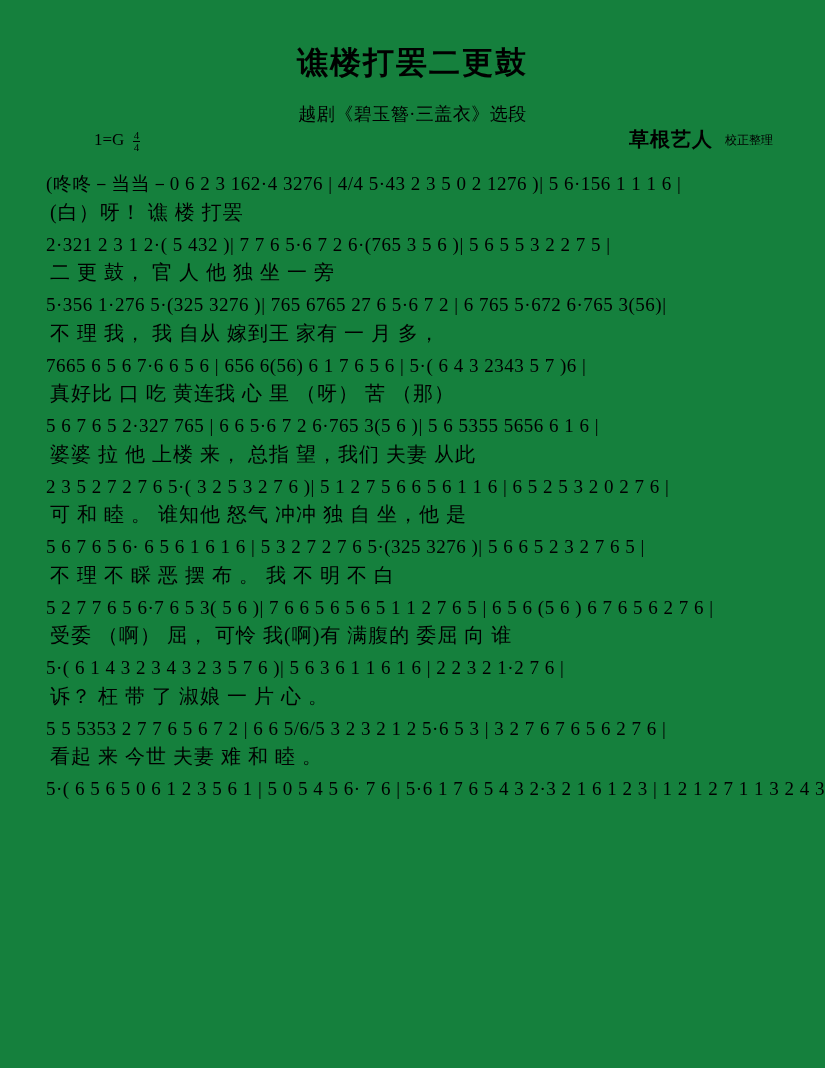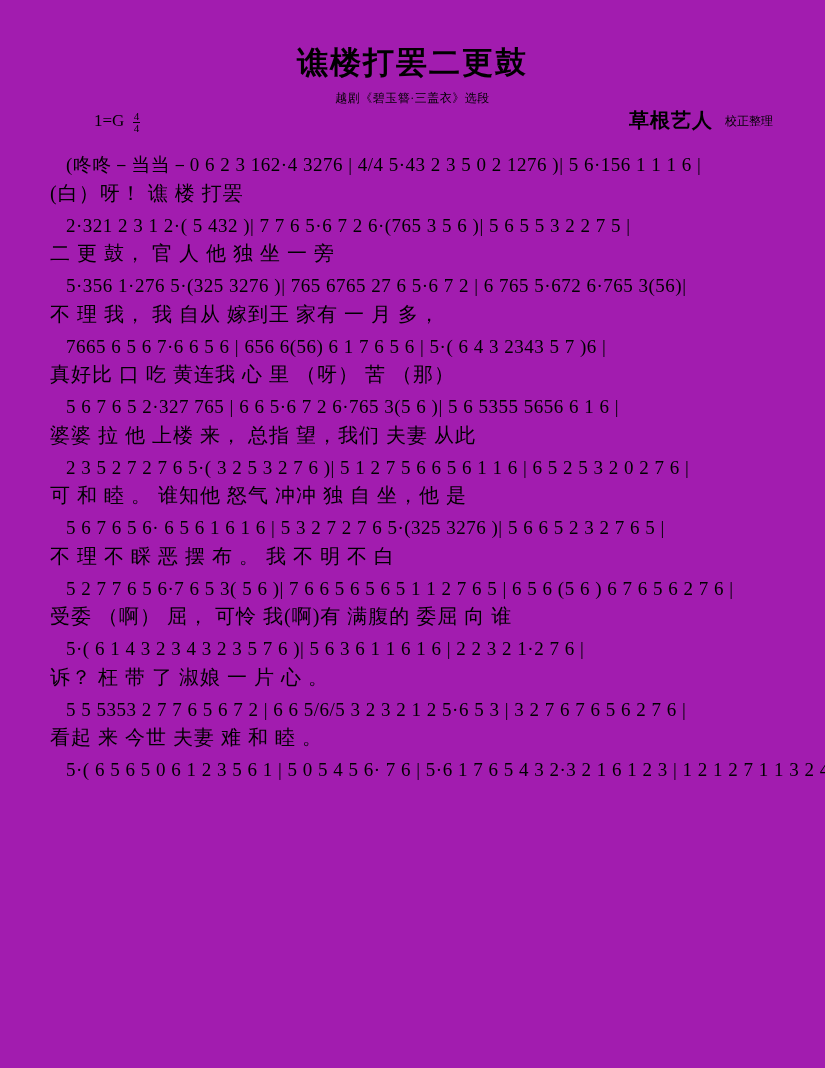--- a/index.html
+++ b/index.html
@@ -8,35 +8,35 @@
     background: #ffffff;
   }
   body {
     font-family: "Liberation Serif", serif;
     color: #000;
   }
   .page {
     position: relative;
     width: 825px;
     height: 1068px;
-    background: #a21caf;
+    background: #15803d;
     overflow: hidden;
   }
   .title {
     text-align: center;
     font-family: "Liberation Serif", serif;
     font-size: 31px;
     font-weight: bold;
     letter-spacing: 2px;
     margin-top: 42px;
   }
   .subtitle {
     text-align: center;
-    font-size: 12px;
-    margin-top: 6px;
+    font-size: 18px;
+    margin-top: 18px;
     letter-spacing: 0.5px;
   }
   .meta-row {
     position: relative;
     height: 34px;
     margin-top: 2px;
   }
   .key-sig {
     position: absolute;
     left: 55px;
@@ -86,21 +86,20 @@
     position: relative;
     margin-bottom: 2px;
   }
   .notes {
     font-size: 19px;
     font-family: "Liberation Serif", serif;
     letter-spacing: 0.5px;
     white-space: nowrap;
     line-height: 1.5;
     padding-left: 2px;
-    margin-left: 20px;
   }
   .lyrics {
     font-size: 20px;
     font-family: "Liberation Serif", serif;
     letter-spacing: 1px;
     white-space: nowrap;
     line-height: 1.5;
     padding-left: 6px;
     margin-top: -2px;
     margin-bottom: 4px;

